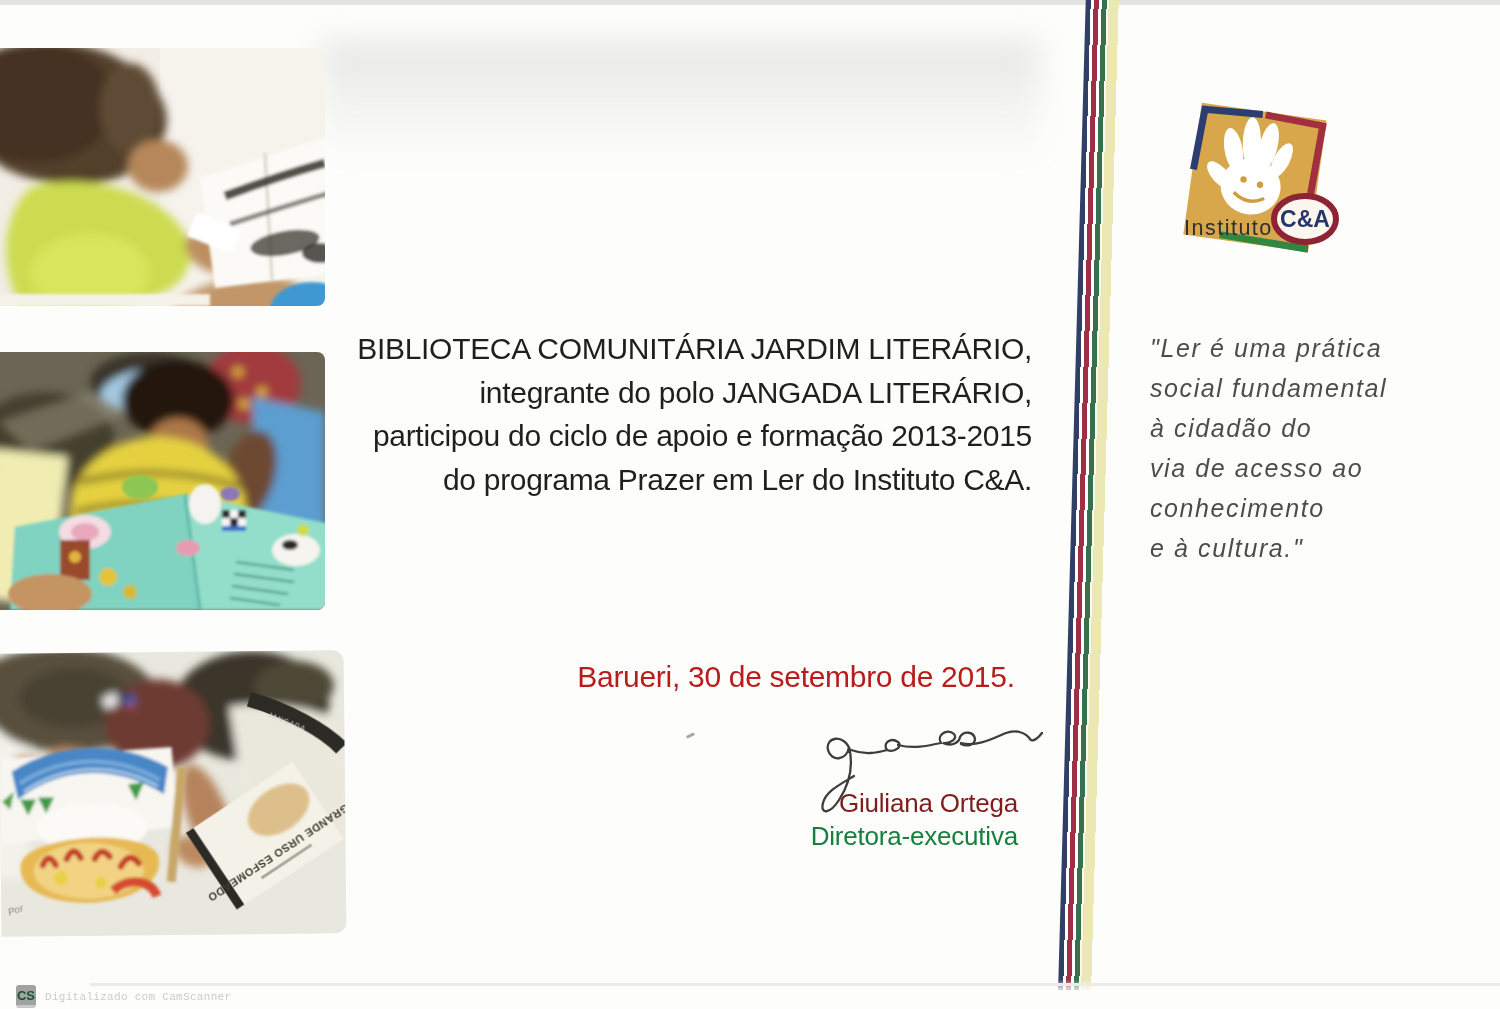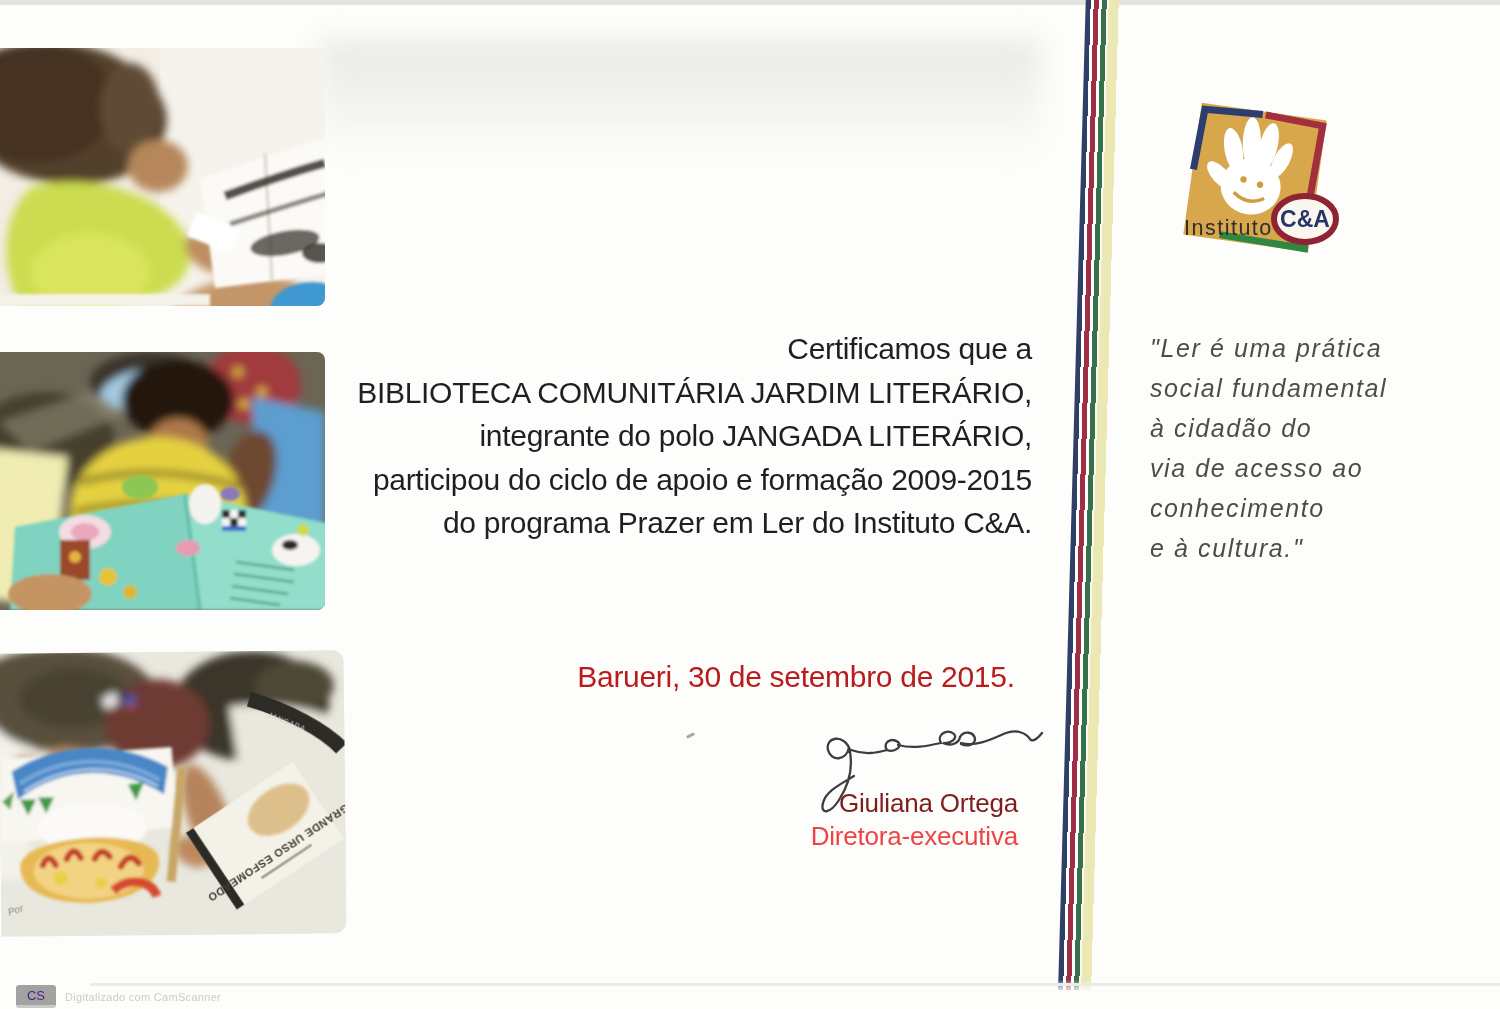--- a/index.html
+++ b/index.html
@@ -13,40 +13,40 @@
   .photo1{top:48px;width:325px;height:258px;border-radius:0 8px 8px 0;}
   .photo2{top:352px;width:325px;height:258px;border-radius:0 8px 8px 0;}
   .photo3{top:652px;width:345px;height:283px;border-radius:0 12px 12px 0;transform:rotate(-.6deg);}
   .cert{position:absolute;left:300px;top:327px;width:732px;text-align:right;
         font-size:30px;line-height:43.5px;color:#1f1f1f;letter-spacing:-.3px;white-space:nowrap;}
   .dateline{position:absolute;left:560px;top:660px;width:472px;text-align:center;
         font-size:30px;color:#b91c1c;letter-spacing:-.3px;white-space:nowrap;}
   .sig-name{position:absolute;left:700px;top:788px;width:318px;text-align:right;
         font-size:26px;color:#7f1d1d;letter-spacing:-.2px;}
   .sig-title{position:absolute;left:700px;top:821px;width:318px;text-align:right;
-        font-size:26px;color:#ef4444;letter-spacing:-.2px;}
+        font-size:26px;color:#15803d;letter-spacing:-.2px;}
   .sigsvg{position:absolute;left:820px;top:724px;}
   .stripes{position:absolute;left:1072px;top:-5px;width:34px;height:995px;
         transform:rotate(1.6deg);transform-origin:50% 50%;
         background:linear-gradient(90deg,#2f3f66 0 5px,#ffffff 5px 8px,#9e2f44 8px 13px,
                   #ffffff 13px 16px,#37714c 16px 21px,#fbfaf2 21px 23px,#ece8b4 23px 33px,
                   rgba(255,255,255,0) 33px);}
   .stripes::after{content:"";position:absolute;left:0;bottom:0;width:100%;height:10px;
         background:linear-gradient(180deg,rgba(253,253,251,0),rgba(253,253,251,.85));}
   .quote{position:absolute;left:1150px;top:328px;font-style:italic;font-size:25px;
         line-height:40px;color:#4e4c4a;letter-spacing:1.6px;white-space:nowrap;}
   .logo{position:absolute;left:1160px;top:85px;}
   .bottomline{position:absolute;left:90px;top:983px;width:1410px;height:3px;background:#ebebe8;}
   .tick{position:absolute;left:686px;top:734px;width:9px;height:3px;background:#a8a8a4;
         transform:rotate(-25deg);border-radius:2px;}
   .wm{position:absolute;left:16px;top:985px;display:flex;align-items:center;gap:9px;}
-  .wm-badge{width:40px;height:20px;background:#a2a2a0;border-radius:3px;color:#4c1d95;
-        font-weight:normal;font-size:13px;display:flex;align-items:center;justify-content:center;
+  .wm-badge{width:20px;height:20px;background:#a2a2a0;border-radius:3px;color:#14532d;
+        font-weight:bold;font-size:13px;display:flex;align-items:center;justify-content:center;
         border-bottom:3px solid #c9c9c6;}
-  .wm-text{font-size:11px;color:#cbcbc8;letter-spacing:.3px;}
+  .wm-text{font-size:11px;color:#cbcbc8;letter-spacing:.3px;font-family:Liberation Mono, monospace;}
 </style>
 </head>
 <body>
 
 <div class="page">
 
   <div class="topstrip"></div>
   <div class="shade"></div>
 
   <div class="photo photo1">
@@ -213,24 +213,23 @@
         <rect x="200" y="140" width="9" height="92" fill="#2b2a24"></rect>
         <ellipse cx="290" cy="172" rx="34" ry="22" fill="#d8b374" opacity=".8" filter="url(#b3b)"></ellipse>
         <text x="266" y="212" transform="rotate(180 266 208)" text-anchor="middle" font-size="11" font-weight="bold" letter-spacing=".5" fill="#3f3d30">GRANDE URSO ESFOMEADO</text>
         <rect x="238" y="218" width="60" height="3" fill="#8a877a" opacity=".7"></rect>
       </g>
       <text x="8" y="262" transform="rotate(-18 8 262)" font-size="10" font-style="italic" fill="#8d8b80">Por</text>
     </svg>
   </div>
 
   <div class="cert">
-    <div>Certificamos que a</div>
     <div>BIBLIOTECA COMUNITÁRIA JARDIM LITERÁRIO,</div>
     <div>integrante do polo JANGADA LITERÁRIO,</div>
-    <div>participou do ciclo de apoio e formação 2009-2015</div>
+    <div>participou do ciclo de apoio e formação 2013-2015</div>
     <div>do programa Prazer em Ler do Instituto C&amp;A.</div>
   </div>
 
   <div class="dateline">Barueri, 30 de setembro de 2015.</div>
 
   <div class="tick"></div>
 
   <svg class="sigsvg" width="224" height="104" viewBox="0 0 224 104">
     <g stroke="#3d3d3d" stroke-width="2.3" fill="none" stroke-linecap="round">
       <path d="M30 26 C24 9 5 13 8 26 C11 38 27 37 29 23 C34 43 28 62 19 76 C10 90 0 91 3 79 C6 67 21 60 34 52"></path>

